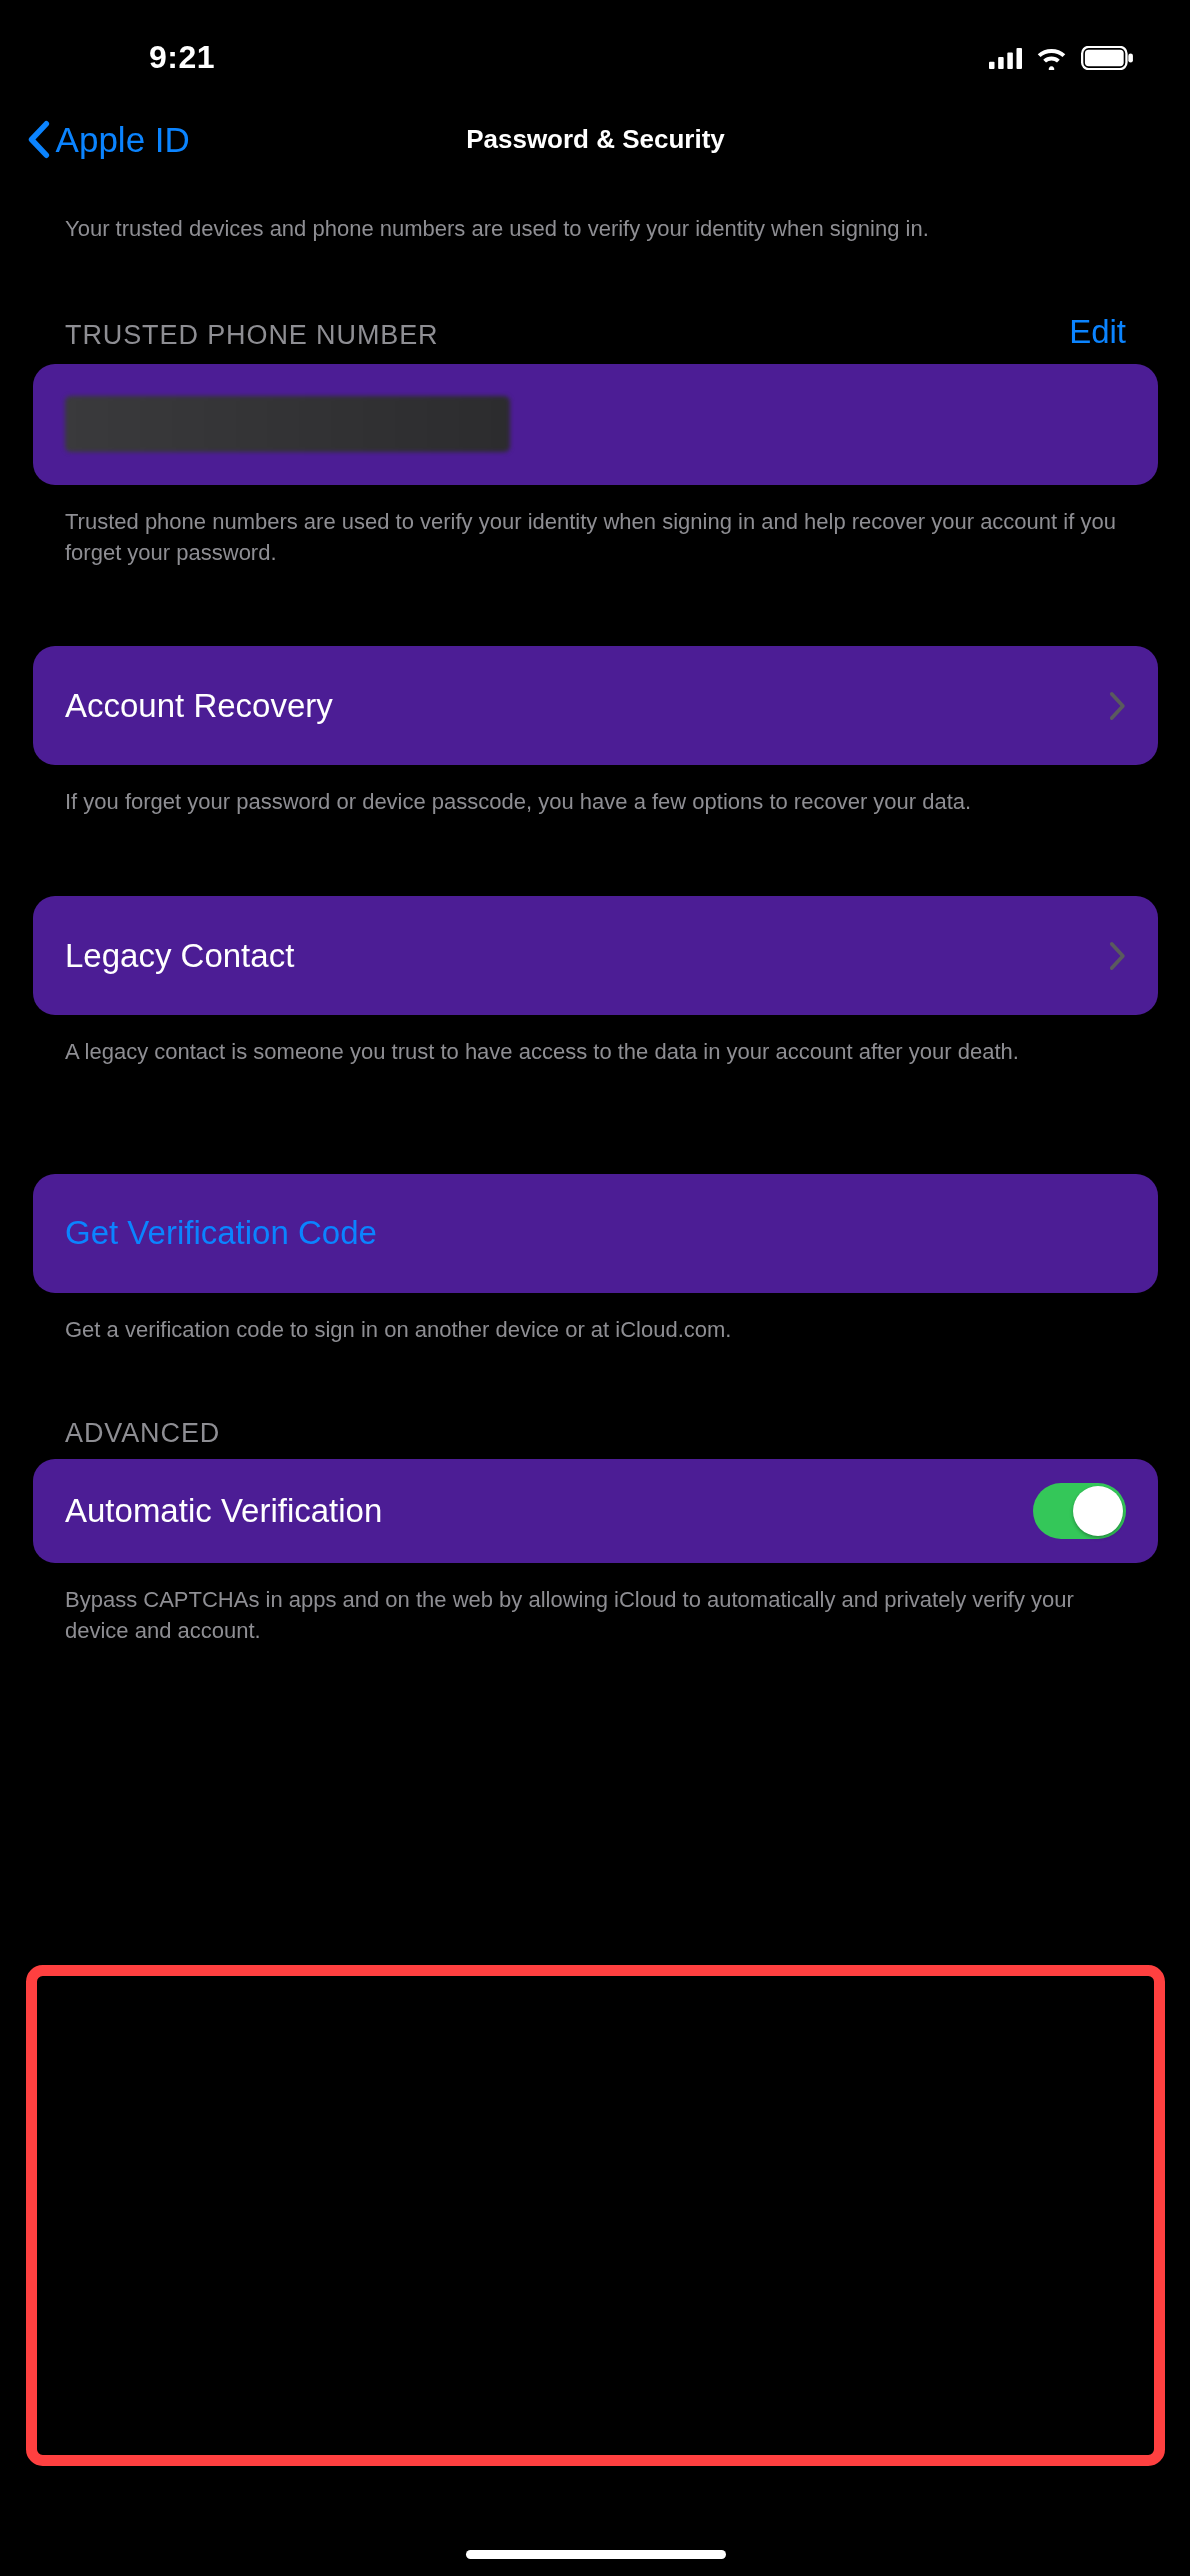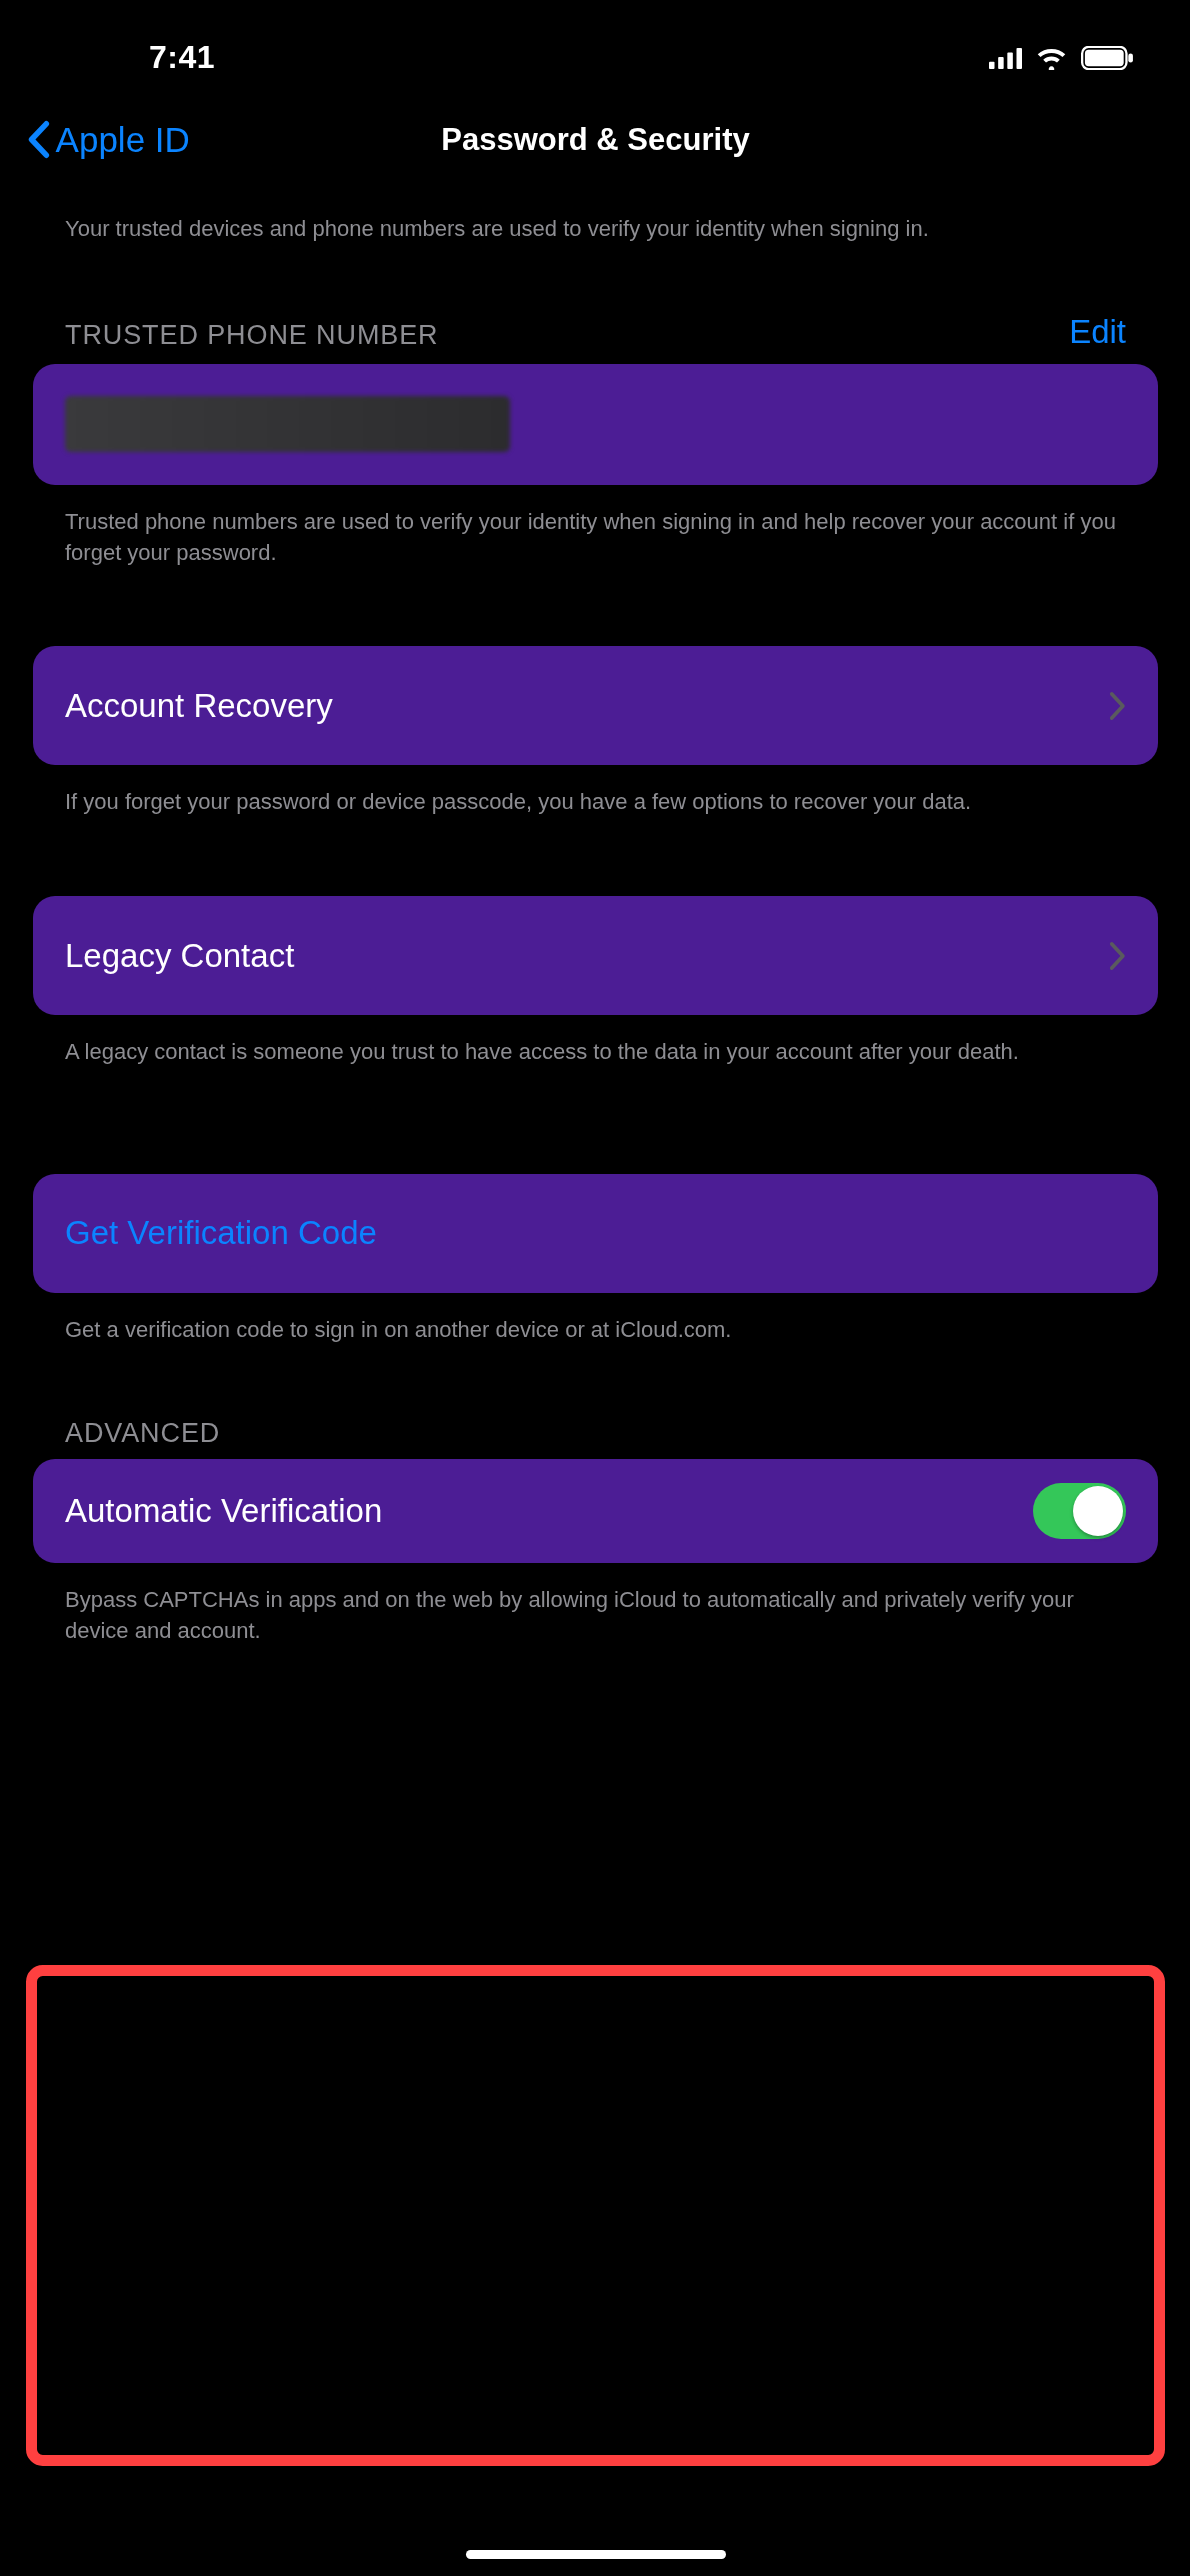--- a/index.html
+++ b/index.html
@@ -25,21 +25,21 @@
     
     .nav-header {
       display: flex; align-items: center;
       height: 93px;
       padding: 0 8px;
       position: relative;
     }
     .back-wrap { display: flex; align-items: center; gap: 5.6px; color: #0b84ff; font-size: 35px; position: absolute; left: 26px;}
     .back-chevron { font-size: 46px; font-weight: 500; line-height: 1; }
     .back-label { font-size: 35px; }
-    .nav-title { font-size: 31px; font-weight: 600; color: #fff; margin: 0 auto;}
+    .nav-title { font-size: 26px; font-weight: 600; color: #fff; margin: 0 auto;}
 
     
     .content { padding: 0 0 0 0; }
     .section-group { margin-bottom: 65px; }
 
     .header-footer {
       color: #8e8e93;
       font-size: 22px;
       line-height: 1.4;
       padding: 13px 65px;
@@ -108,21 +108,21 @@
       width: 260px; height: 9.3px; border-radius: 9.3px; background: #fff;
     }
 
     
     svg { display: block; }
   </style>
 </head>
 <body>
 
 <div class="status-bar">
-  <div class="status-left">7:41</div>
+  <div class="status-left">9:21</div>
   <div class="status-right">
     <span>
       <svg width="33" height="22" viewBox="0 0 36 24">
           <g fill="#fff">
             <rect x="0" y="16" width="6" height="8" rx="1"></rect>
             <rect x="10" y="11" width="6" height="13" rx="1"></rect>
             <rect x="20" y="6" width="6" height="18" rx="1"></rect>
             <rect x="30" y="1" width="6" height="23" rx="1"></rect>
           </g>
         </svg>

